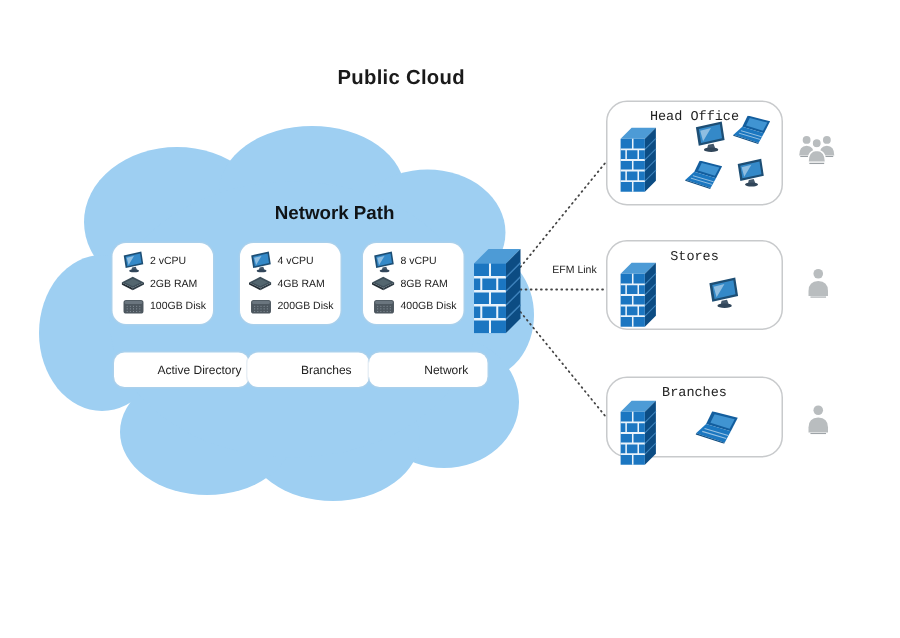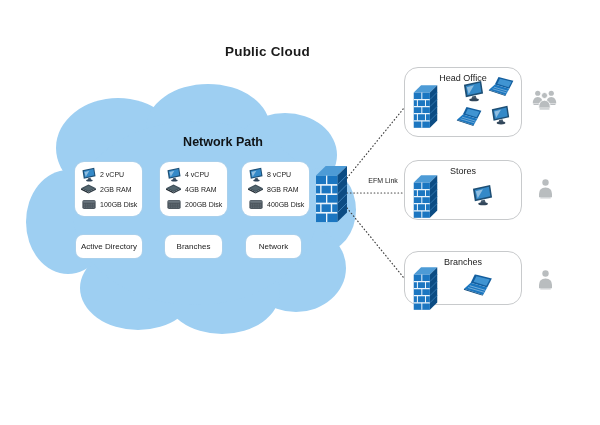--- a/index.html
+++ b/index.html
@@ -24,25 +24,25 @@
     box-sizing:border-box;padding:5px 3px 5px 5px;
     display:flex;flex-direction:column;justify-content:space-between;
     box-shadow:0 0 0 1px rgba(190,210,225,.35);
   }
   .spec-row{display:flex;align-items:center;gap:3px;height:14px;}
   .spec-ic{width:17px;flex:0 0 17px;display:flex;align-items:center;justify-content:center;}
   .spec-label{font-size:7px;color:#222;white-space:nowrap;}
   .svc-card{
     top:235px;height:23px;background:#ffffff;border-radius:7px;
     display:flex;align-items:center;justify-content:center;
-    font-size:8px;color:#222;box-shadow:0 0 0 1px rgba(190,210,225,.35);
+    font-size:8px;color:#222;box-shadow:0 0 0 1px rgba(190,210,225,.35);padding-left:24px;
   }
   .site-box{
     left:404px;width:118px;background:#ffffff;
-    border:1px solid #c8cacc;border-radius:14px;box-sizing:border-box;
+    border:1px solid #c8cacc;border-radius:14px;box-sizing:border-box;font-family:Liberation Mono, monospace;
   }
   .site-title{
     position:absolute;left:0;right:0;top:5px;text-align:center;
     font-size:9px;color:#222;
   }
   .efm-label{
     left:360px;top:177px;width:46px;text-align:center;
     font-size:7px;color:#222;
   }
 </style>

